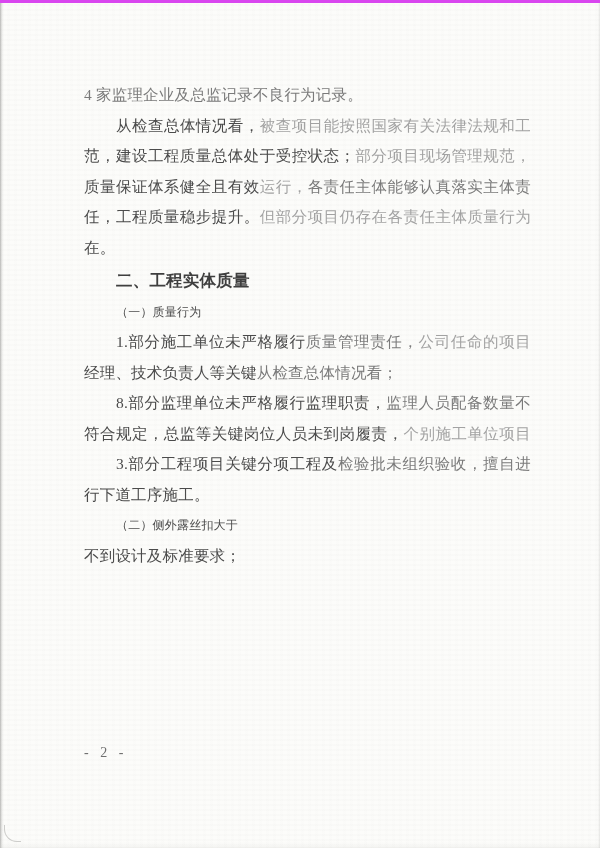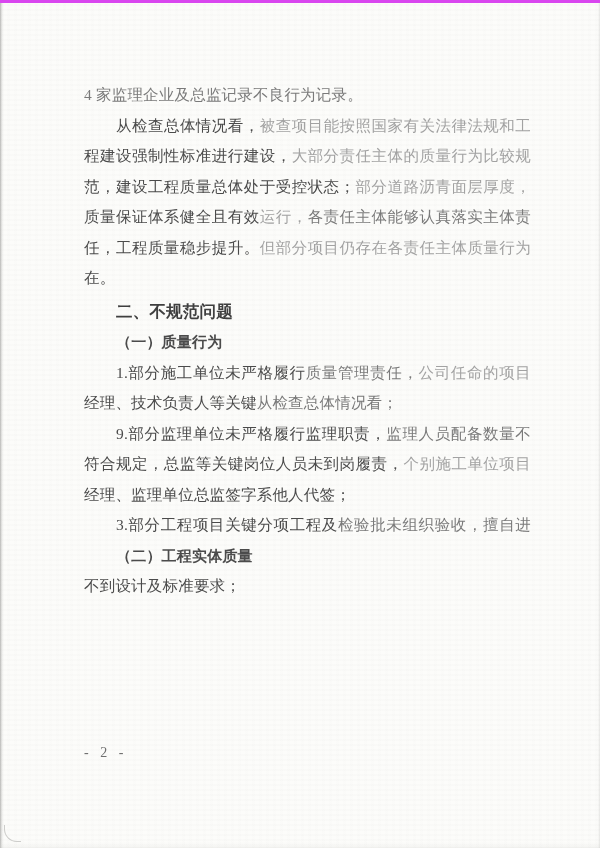--- a/index.html
+++ b/index.html
@@ -70,23 +70,22 @@
   }
   .line.ind { text-indent: 32px; }
   .line.heading {
     font-family: "DejaVu Sans", "Liberation Sans", sans-serif;
     font-weight: bold;
     font-size: 16.5px;
     color: #3f3f3f;
     margin-top: 3px;
   }
   .line.sub {
-    font-size: 15px;
+    font-size: 12px;
     color: #4a4a4a;
-    font-weight: bold;
   }
   .tone-dark    { color: #4b4b4b; }
   .tone-mid     { color: #7a7a7a; }
   .tone-light   { color: #a2a2a2; }
   .tone-heading { color: #3f3f3f; }
   .page-number {
     position: absolute;
     left: 84px;
     top: 740px;
     font-size: 14px;
@@ -101,31 +100,30 @@
 
 <div class="page">
   <div class="edge-left"></div>
   <div class="edge-right"></div>
   <div class="edge-bottom"></div>
   <div class="corner-curl"></div>
 
   <div class="text-block">
       <div class="line body"><span class="tone-mid">4 家监理企业及总监记录不良行为记录。</span></div>
       <div class="line body ind fill"><span class="tone-dark">从检查总体情况看，</span><span class="tone-light">被查项目能按照国家有关法律法规和工</span></div>
-      <div class="line body fill"><span class="tone-dark">程建设强制性标准进行建设，</span><span class="tone-light">大部分责任主体的质量行为比较规</span></div>
-      <div class="line body fill"><span class="tone-dark">范，建设工程质量总体处于受控状态；</span><span class="tone-light">部分道路沥青面层厚度，</span></div>
+      <div class="line body fill"><span class="tone-dark">范，建设工程质量总体处于受控状态；</span><span class="tone-light">部分项目现场管理规范，</span></div>
       <div class="line body fill"><span class="tone-dark">质量保证体系健全且有效</span><span class="tone-light">运行，</span><span class="tone-mid">各责任主体能够认真落实主体责</span></div>
       <div class="line body fill"><span class="tone-dark">任，工程质量稳步提升。</span><span class="tone-light">但部分项目仍存在各责任主体质量行为</span></div>
       <div class="line body"><span class="tone-dark">在。</span></div>
-      <div class="line heading ind"><span class="tone-heading">二、不规范问题</span></div>
+      <div class="line heading ind"><span class="tone-heading">二、工程实体质量</span></div>
       <div class="line sub ind"><span class="tone-dark">（一）质量行为</span></div>
       <div class="line body ind fill"><span class="tone-dark">1.部分施工单位未严格履行</span><span class="tone-mid">质量管理责任，</span><span class="tone-light">公司任命的项目</span></div>
       <div class="line body"><span class="tone-dark">经理、技术负责人等关键</span><span class="tone-mid">从检查总体情况看；</span></div>
-      <div class="line body ind fill"><span class="tone-dark">9.部分监理单位未严格履行监理职责，</span><span class="tone-mid">监理人员配备数量不</span></div>
+      <div class="line body ind fill"><span class="tone-dark">8.部分监理单位未严格履行监理职责，</span><span class="tone-mid">监理人员配备数量不</span></div>
       <div class="line body fill"><span class="tone-dark">符合规定，总监等关键岗位人员未到岗履责，</span><span class="tone-light">个别施工单位项目</span></div>
-      <div class="line body"><span class="tone-dark">经理、监理单位总监签字系他人代签；</span></div>
       <div class="line body ind fill"><span class="tone-dark">3.部分工程项目关键分项工程及</span><span class="tone-mid">检验批未组织验收，擅自进</span></div>
-      <div class="line sub ind"><span class="tone-dark">（二）工程实体质量</span></div>
+      <div class="line body"><span class="tone-dark">行下道工序施工。</span></div>
+      <div class="line sub ind"><span class="tone-dark">（二）侧外露丝扣大于</span></div>
       <div class="line body"><span class="tone-dark">不到设计及标准要求；</span></div>
     </div>
 
   <div class="page-number">- 2 -</div>
 </div>
 
 </body></html>

